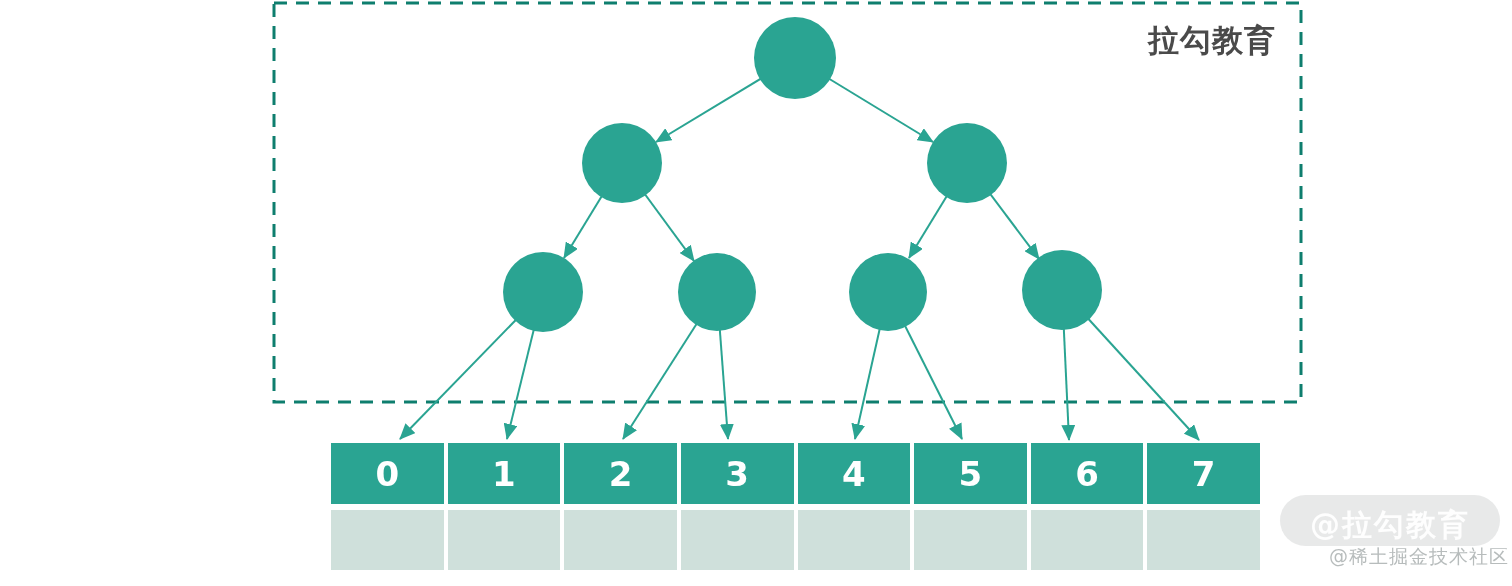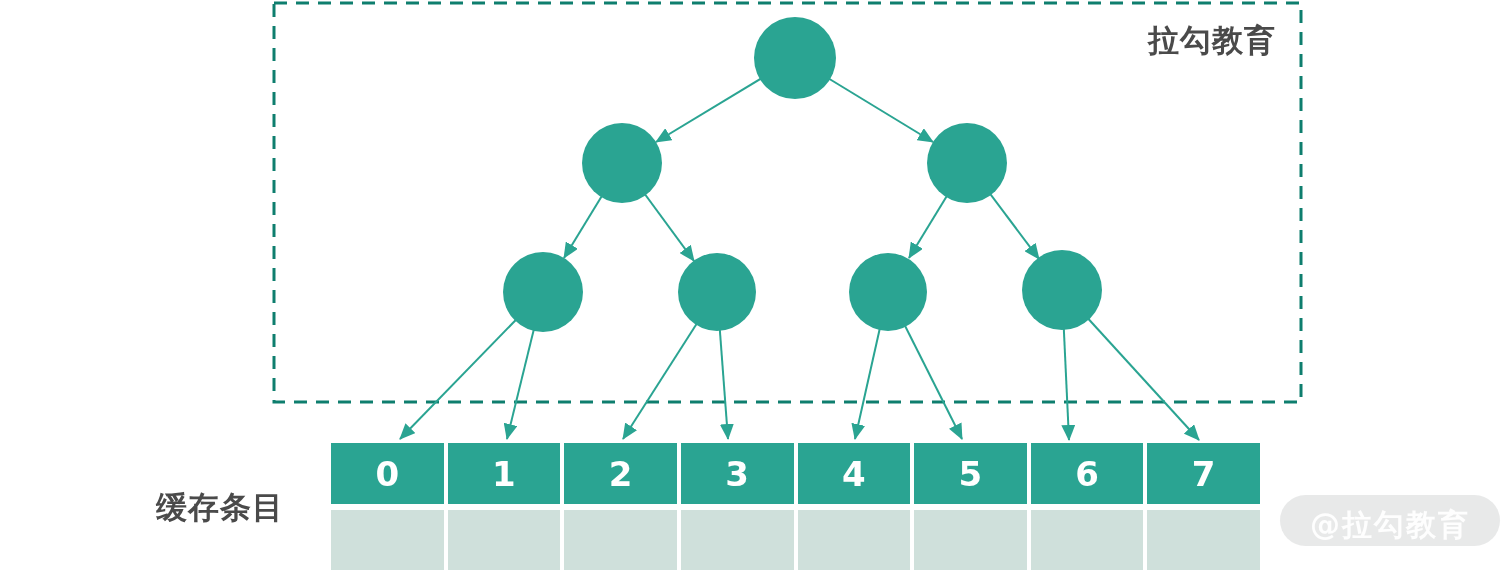--- a/index.html
+++ b/index.html
@@ -132,21 +132,20 @@
     <circle class="node" cx="795" cy="58" r="41"></circle>
     <circle class="node" cx="622" cy="163" r="40"></circle>
     <circle class="node" cx="967" cy="163" r="40"></circle>
     <circle class="node" cx="543" cy="292" r="40"></circle>
     <circle class="node" cx="717" cy="292" r="39"></circle>
     <circle class="node" cx="888" cy="292" r="39"></circle>
     <circle class="node" cx="1062" cy="290" r="40"></circle>
   </svg>
 
   <div class="tree-label">拉勾教育</div>
-  <div class="cache-label">缓存条目</div>
 
   <div class="cache-array">
     <div class="cell-top">0</div>
     <div class="cell-top">1</div>
     <div class="cell-top">2</div>
     <div class="cell-top">3</div>
     <div class="cell-top">4</div>
     <div class="cell-top">5</div>
     <div class="cell-top">6</div>
     <div class="cell-top">7</div>
@@ -156,14 +155,15 @@
     <div class="cell-bottom"></div>
     <div class="cell-bottom"></div>
     <div class="cell-bottom"></div>
     <div class="cell-bottom"></div>
     <div class="cell-bottom"></div>
   </div>
 
   <div class="watermark-pill">
     <span class="watermark-primary">@拉勾教育</span>
   </div>
+  <div class="watermark-secondary">@稀土掘金技术社区</div>
 
 </div>
 
 </body></html>

